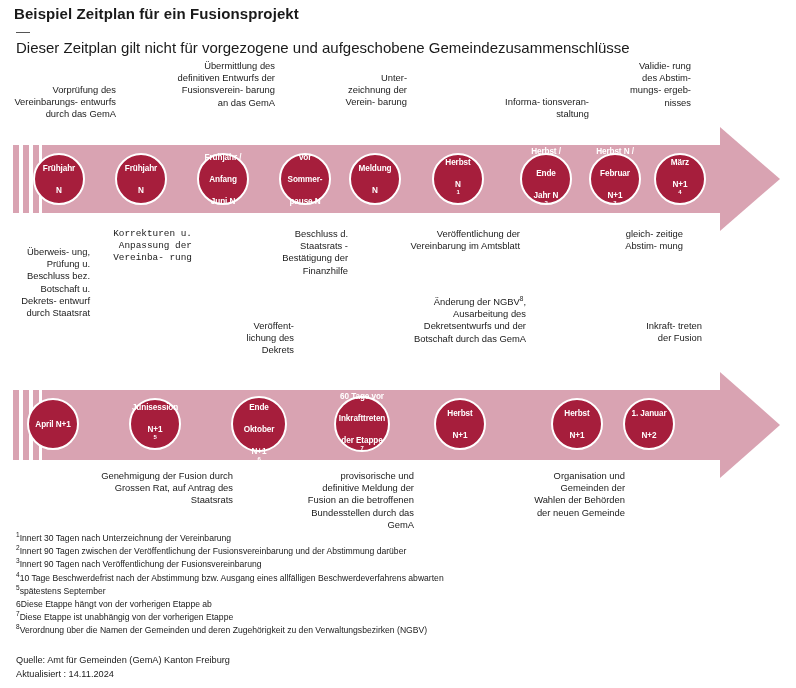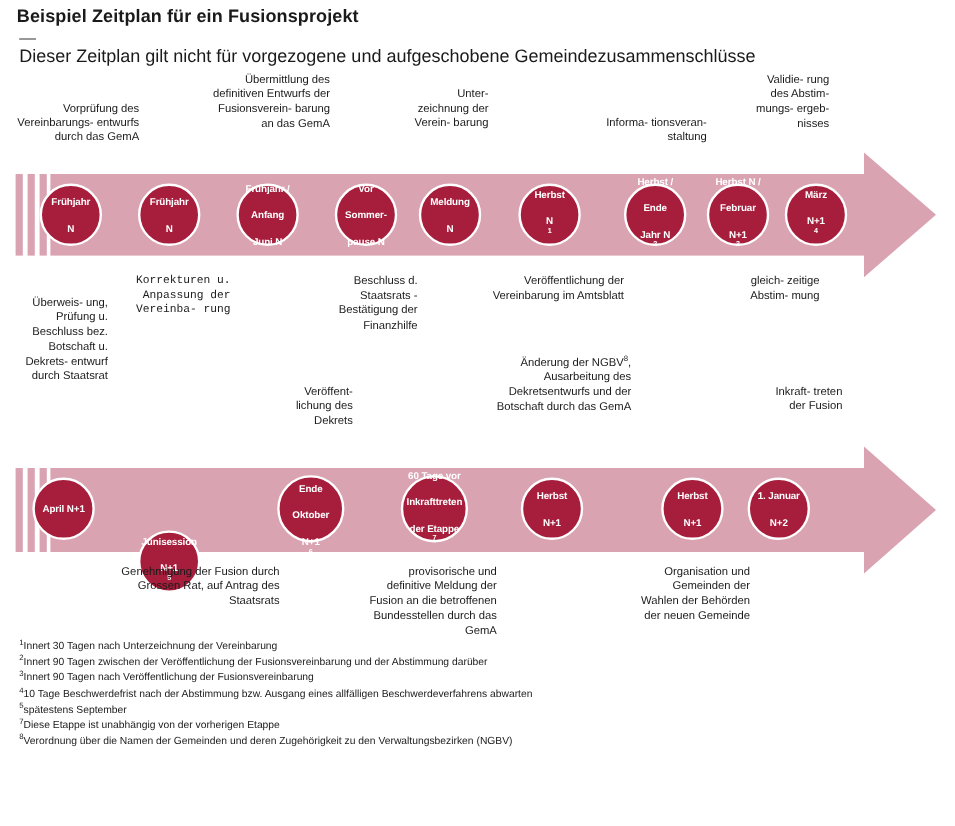--- a/index.html
+++ b/index.html
@@ -141,21 +141,21 @@
   <div class="tail" style="left:33px;width:6px;"></div>
   <div class="body" style="left:42px;width:680px;"></div>
   <div class="head" style="left:720px;border-width:53px 0 53px 60px;border-color:transparent transparent transparent #d9a3b2;"></div>
 </div>
 
 <div class="node" style="left:27px;top:398px;width:52px;height:52px;justify-content:center;">
   <span>
       <span>April N+1</span>
     </span>
 </div>
-<div class="node" style="left:115px;top:398px;width:52px;height:52px;margin-top:44px;">
+<div class="node" style="left:129px;top:398px;width:52px;height:52px;">
   <span><span>Junisession</span><br><span>N+1</span><sup>5</sup></span>
 </div>
 <div class="node" style="left:231px;top:396px;width:56px;height:56px;">
   <span><span>spätestens</span><br><span>Ende</span><br><span>Oktober</span><br><span>N+1</span><sup>6</sup></span>
 </div>
 <div class="node" style="left:334px;top:396px;width:56px;height:56px;">
   <span><span>60 Tage vor</span><br><span>Inkrafttreten</span><br><span>der Etappe</span><sup>7</sup></span>
 </div>
 <div class="node" style="left:434px;top:398px;width:52px;height:52px;">
   <span><span>Herbst</span><br><span>N+1</span></span>
@@ -170,18 +170,21 @@
 <div class="label" style="left:83px;top:470px;width:150px;">Genehmigung der Fusion durch Grossen Rat, auf Antrag des Staatsrats</div>
 <div class="label" style="left:302px;top:470px;width:112px;">provisorische und definitive Meldung der Fusion an die betroffenen Bundesstellen durch das GemA</div>
 <div class="label" style="left:527px;top:470px;width:98px;">Organisation und Gemeinden der Wahlen der Behörden der neuen Gemeinde</div>
 
 <div id="footnotes">
   <div><sup>1</sup><span>Innert 30 Tagen nach Unterzeichnung der Vereinbarung</span></div>
   <div><sup>2</sup><span>Innert 90 Tagen zwischen der Veröffentlichung der Fusionsvereinbarung und der Abstimmung darüber</span></div>
   <div><sup>3</sup><span>Innert 90 Tagen nach Veröffentlichung der Fusionsvereinbarung</span></div>
   <div><sup>4</sup><span>10 Tage Beschwerdefrist nach der Abstimmung bzw. Ausgang eines allfälligen Beschwerdeverfahrens abwarten</span></div>
   <div><sup>5</sup><span>spätestens September</span></div>
+  <div><span>6</span><span>Diese Etappe hängt von der vorherigen Etappe ab</span></div>
   <div><sup>7</sup><span>Diese Etappe ist unabhängig von der vorherigen Etappe</span></div>
   <div><sup>8</sup><span>Verordnung über die Namen der Gemeinden und deren Zugehörigkeit zu den Verwaltungsbezirken (NGBV)</span></div>
 </div>
 
 <div id="source">
+  <div>Quelle: Amt für Gemeinden (GemA) Kanton Freiburg</div>
+  <div>Aktualisiert : 14.11.2024</div>
 </div>
 
 </body></html>

